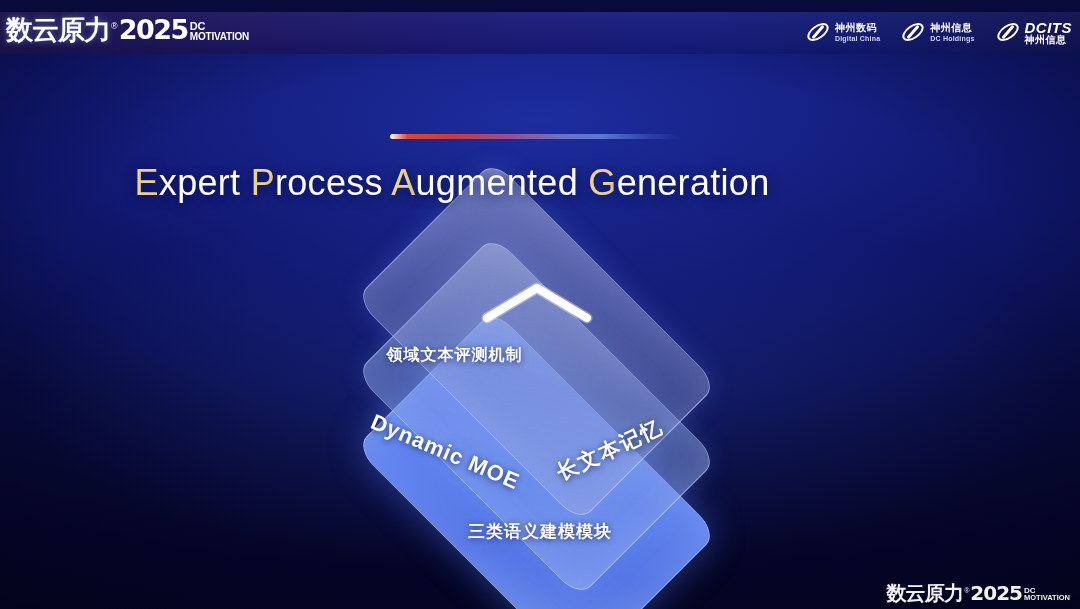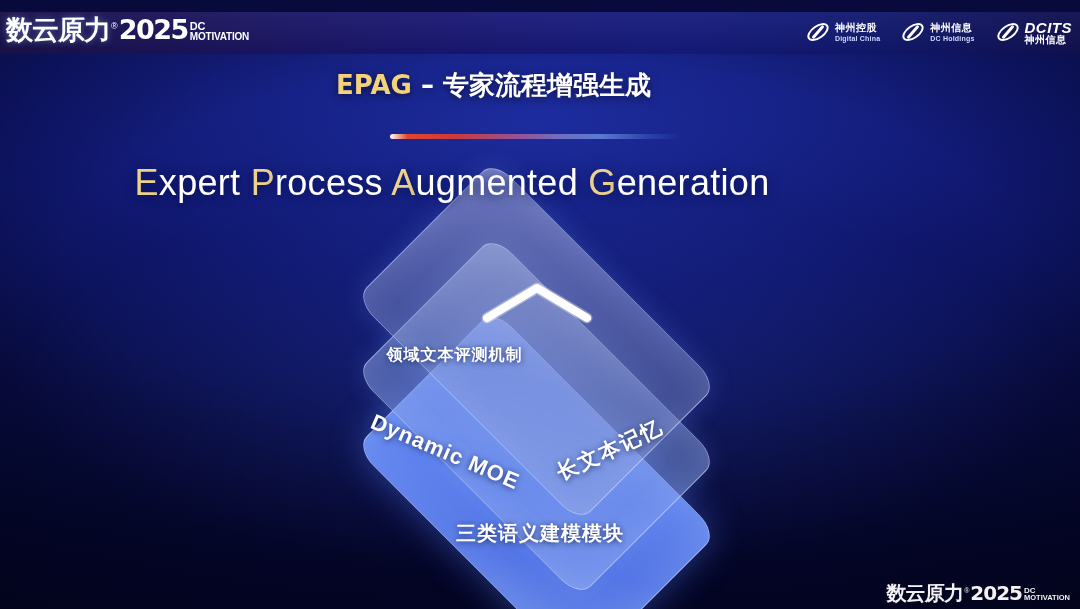--- a/index.html
+++ b/index.html
@@ -141,21 +141,21 @@
   .chev{ position:absolute; left:481px; top:268px; width:112px; height:44px; z-index:6;}
 
   
   .lbl{
     position:absolute; z-index:7; color:#ffffff;
     font-family:"DejaVu Sans","Liberation Sans",sans-serif;
     font-weight:bold; white-space:nowrap;
     text-shadow:0 1px 6px rgba(10,20,80,.85), 0 0 14px rgba(150,190,255,.45);
   }
   #lbl-top{ left:0; top:333px; width:909px; text-align:center; font-size:16px; letter-spacing:1px;}
-  #lbl-bot{ left:0; top:508px; width:1080px; text-align:center; font-size:20px; letter-spacing:1px;}
+  #lbl-bot{ left:0; top:508px; width:1080px; text-align:center; font-size:17px; letter-spacing:1px;}
   #lbl-dyn{
     left:372px; top:396px; font-size:22px; font-weight:bold; letter-spacing:1px;
     font-family:"Liberation Sans","DejaVu Sans",sans-serif;
     transform:rotate(23deg);
     transform-origin:left center;
   }
   #lbl-mem{
     left:558px; top:448px; font-size:21px; letter-spacing:2px;
     transform:rotate(-25deg);
     transform-origin:left center;
@@ -195,21 +195,21 @@
   </div>
 
   <div class="logos">
 
     <div class="logo">
       <svg class="logo-mark" viewBox="0 0 40 40">
         <ellipse cx="20" cy="20" rx="17" ry="9" transform="rotate(-35 20 20)" fill="none" stroke="#ffffff" stroke-width="3"></ellipse>
         <path d="M13 28 L27 12" stroke="#ffffff" stroke-width="4.5" stroke-linecap="round"></path>
       </svg>
       <span class="logo-txt">
-        <span class="cn">神州控股</span>
+        <span class="cn">神州数码</span>
         <span class="en">Digital China</span>
       </span>
     </div>
 
     <div class="logo">
       <svg class="logo-mark" viewBox="0 0 40 40">
         <ellipse cx="20" cy="20" rx="17" ry="9" transform="rotate(-35 20 20)" fill="none" stroke="#ffffff" stroke-width="3"></ellipse>
         <path d="M13 28 L27 12" stroke="#ffffff" stroke-width="4.5" stroke-linecap="round"></path>
       </svg>
       <span class="logo-txt">
@@ -225,23 +225,20 @@
       </svg>
       <span class="logo-txt">
         <span class="big">DCITS</span>
         <span class="cn">神州信息</span>
       </span>
     </div>
 
   </div>
 
 
-  <div class="epag-title">
-    <span class="gold">EPAG</span><span class="wht"> – </span><span class="wht">专家流程增强生成</span>
-  </div>
 
   <div class="divider"></div>
 
   <div class="big-line">
     <span class="gold">E</span><span class="wht">xpert</span><span class="wht"> </span><span class="gold">P</span><span class="wht">rocess</span><span class="wht"> </span><span class="gold">A</span><span class="wht">ugmented</span><span class="wht"> </span><span class="gold">G</span><span class="wht">eneration</span>
   </div>
 
   <div class="stack">
 
     <div class="layer" id="layer-bot">

